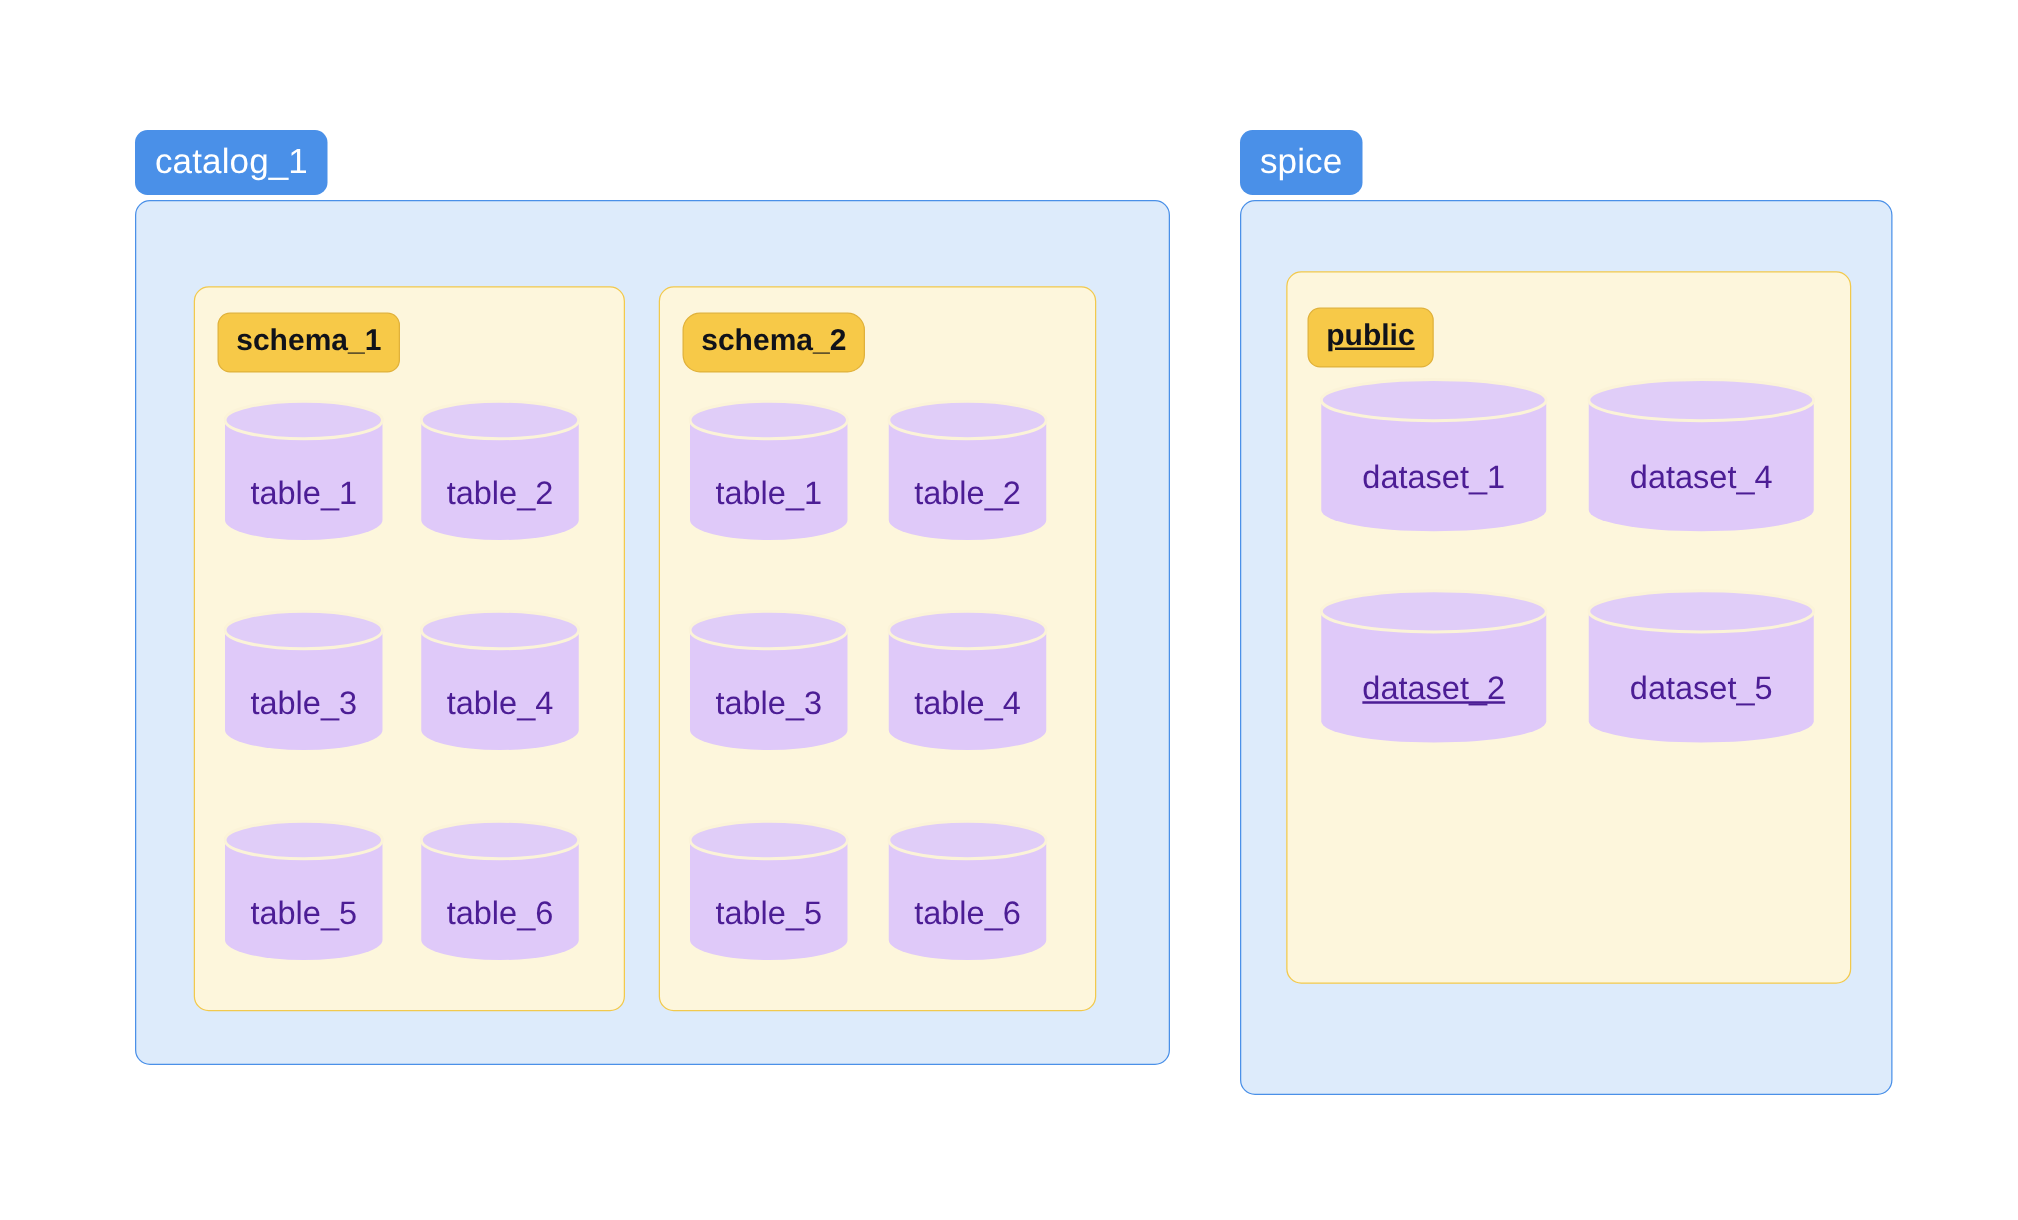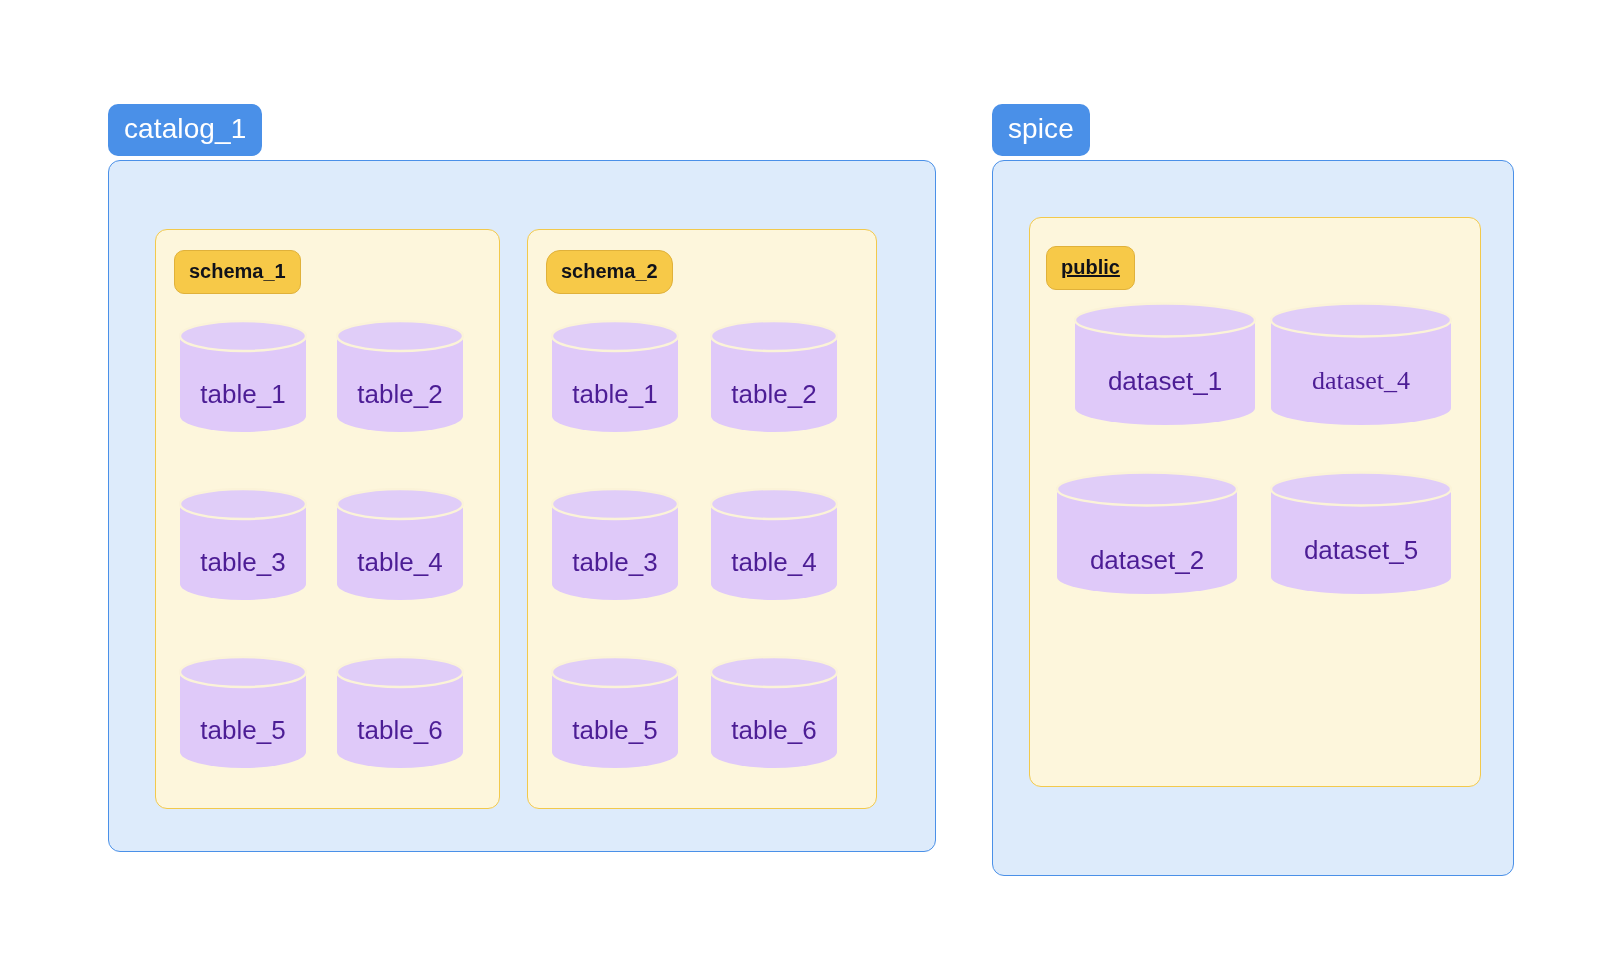--- a/index.html
+++ b/index.html
@@ -58,21 +58,21 @@
     background: #fdf6dc;
     border: 1.6px solid #f2c94c;
     border-radius: 12px;
     box-sizing: border-box;
   }
 
   .schema-badge {
     position: absolute;
     background: #f7c948;
     color: #10121a;
-    font-size: 20px;
+    font-size: 24px;
     font-weight: bold;
     line-height: 1;
     padding: 10px 14px 12px 14px;
     border-radius: 10px;
     white-space: nowrap;
     border: 1.3px solid #e0b13a;
     box-sizing: border-box;
   }
 
   
@@ -220,42 +220,42 @@
   <div class="catalog-group" style="left:992px; top:104px; width:522px; height:748px;">
 
     <div class="catalog-badge">spice</div>
 
     <div class="catalog-body" style="top:56px; width:522px; height:716px;">
 
       <div class="schema-panel" style="left:36px; top:56px; width:452px; height:570px;">
 
         <div class="schema-badge" style="left:16px; top:28px;text-decoration:underline;">public</div>
 
-        <div class="cyl" style="left:44px; top:84px; width:182px; height:124px;">
+        <div class="cyl" style="left:26px; top:84px; width:182px; height:124px;">
           <svg width="182" height="124" viewBox="0 0 182 124">
             <path d="M1 18 L1 106 A90 17 0 0 0 181 106 L181 18 Z" fill="#dfc9f9"></path>
             <ellipse cx="91" cy="18" rx="90" ry="16.5" fill="#e0cdf8" stroke="#fbf3d8" stroke-width="2.4"></ellipse>
           </svg>
           <div class="cyl-label" style="top:66px;">dataset_1</div>
         </div>
 
         <div class="cyl" style="left:240px; top:84px; width:182px; height:124px;">
           <svg width="182" height="124" viewBox="0 0 182 124">
             <path d="M1 18 L1 106 A90 17 0 0 0 181 106 L181 18 Z" fill="#dfc9f9"></path>
             <ellipse cx="91" cy="18" rx="90" ry="16.5" fill="#e0cdf8" stroke="#fbf3d8" stroke-width="2.4"></ellipse>
           </svg>
-          <div class="cyl-label" style="top:66px;font-family:Liberation Serif, serif;">dataset_4</div>
+          <div class="cyl-label" style="top:66px;">dataset_4</div>
         </div>
 
         <div class="cyl" style="left:26px; top:253px; width:182px; height:124px;">
           <svg width="182" height="124" viewBox="0 0 182 124">
             <path d="M1 18 L1 106 A90 17 0 0 0 181 106 L181 18 Z" fill="#dfc9f9"></path>
             <ellipse cx="91" cy="18" rx="90" ry="16.5" fill="#e0cdf8" stroke="#fbf3d8" stroke-width="2.4"></ellipse>
           </svg>
-          <div class="cyl-label" style="top:76px;">dataset_2</div>
+          <div class="cyl-label" style="top:66px;text-decoration:underline;">dataset_2</div>
         </div>
 
         <div class="cyl" style="left:240px; top:253px; width:182px; height:124px;">
           <svg width="182" height="124" viewBox="0 0 182 124">
             <path d="M1 18 L1 106 A90 17 0 0 0 181 106 L181 18 Z" fill="#dfc9f9"></path>
             <ellipse cx="91" cy="18" rx="90" ry="16.5" fill="#e0cdf8" stroke="#fbf3d8" stroke-width="2.4"></ellipse>
           </svg>
           <div class="cyl-label" style="top:66px;">dataset_5</div>
         </div>
 

